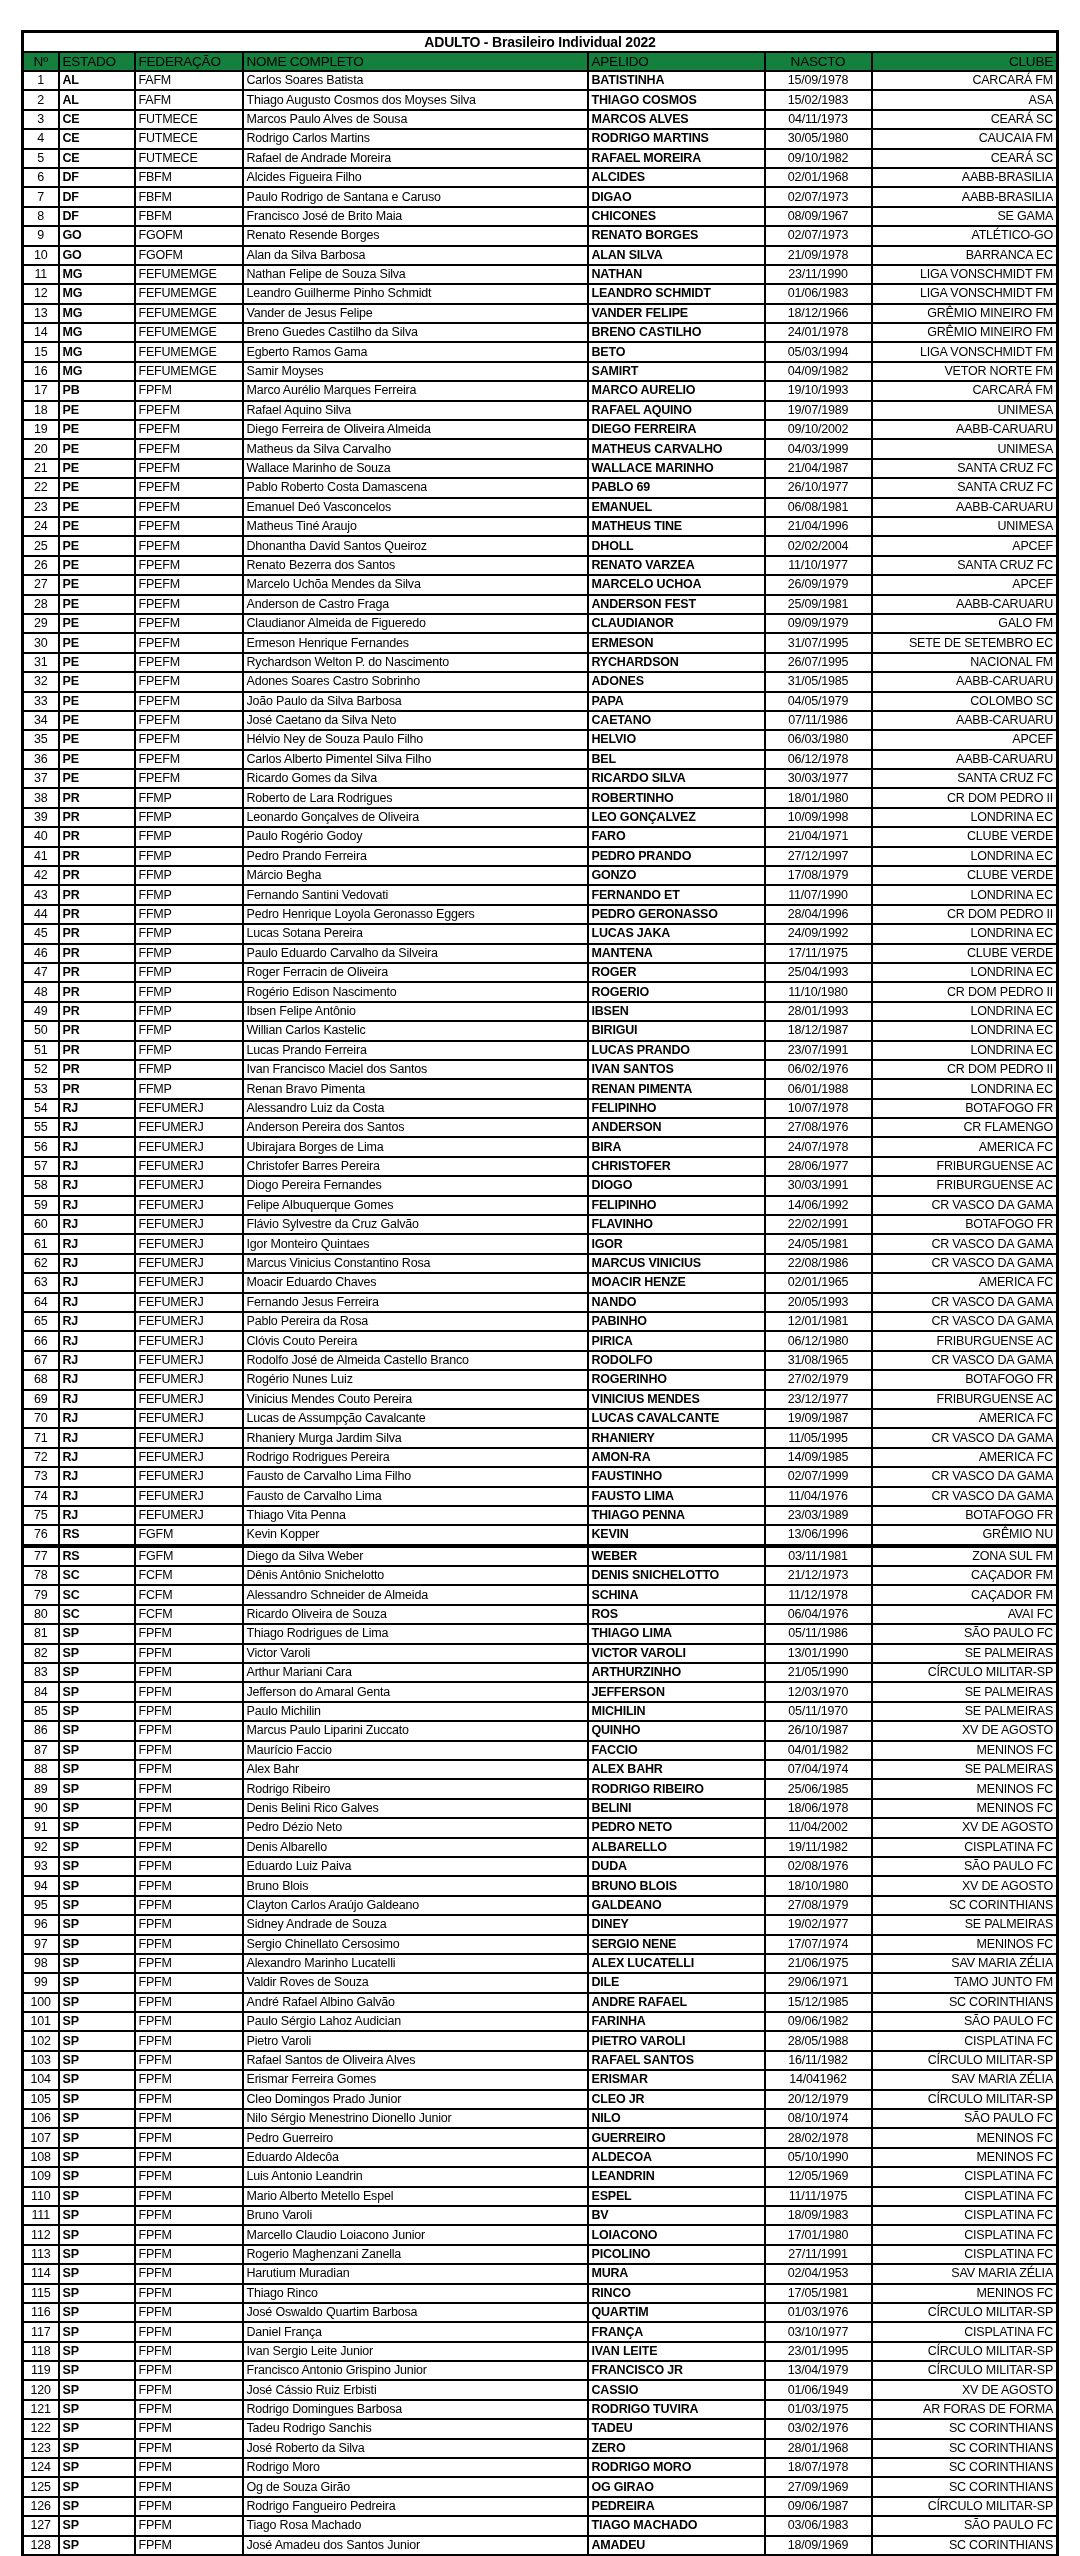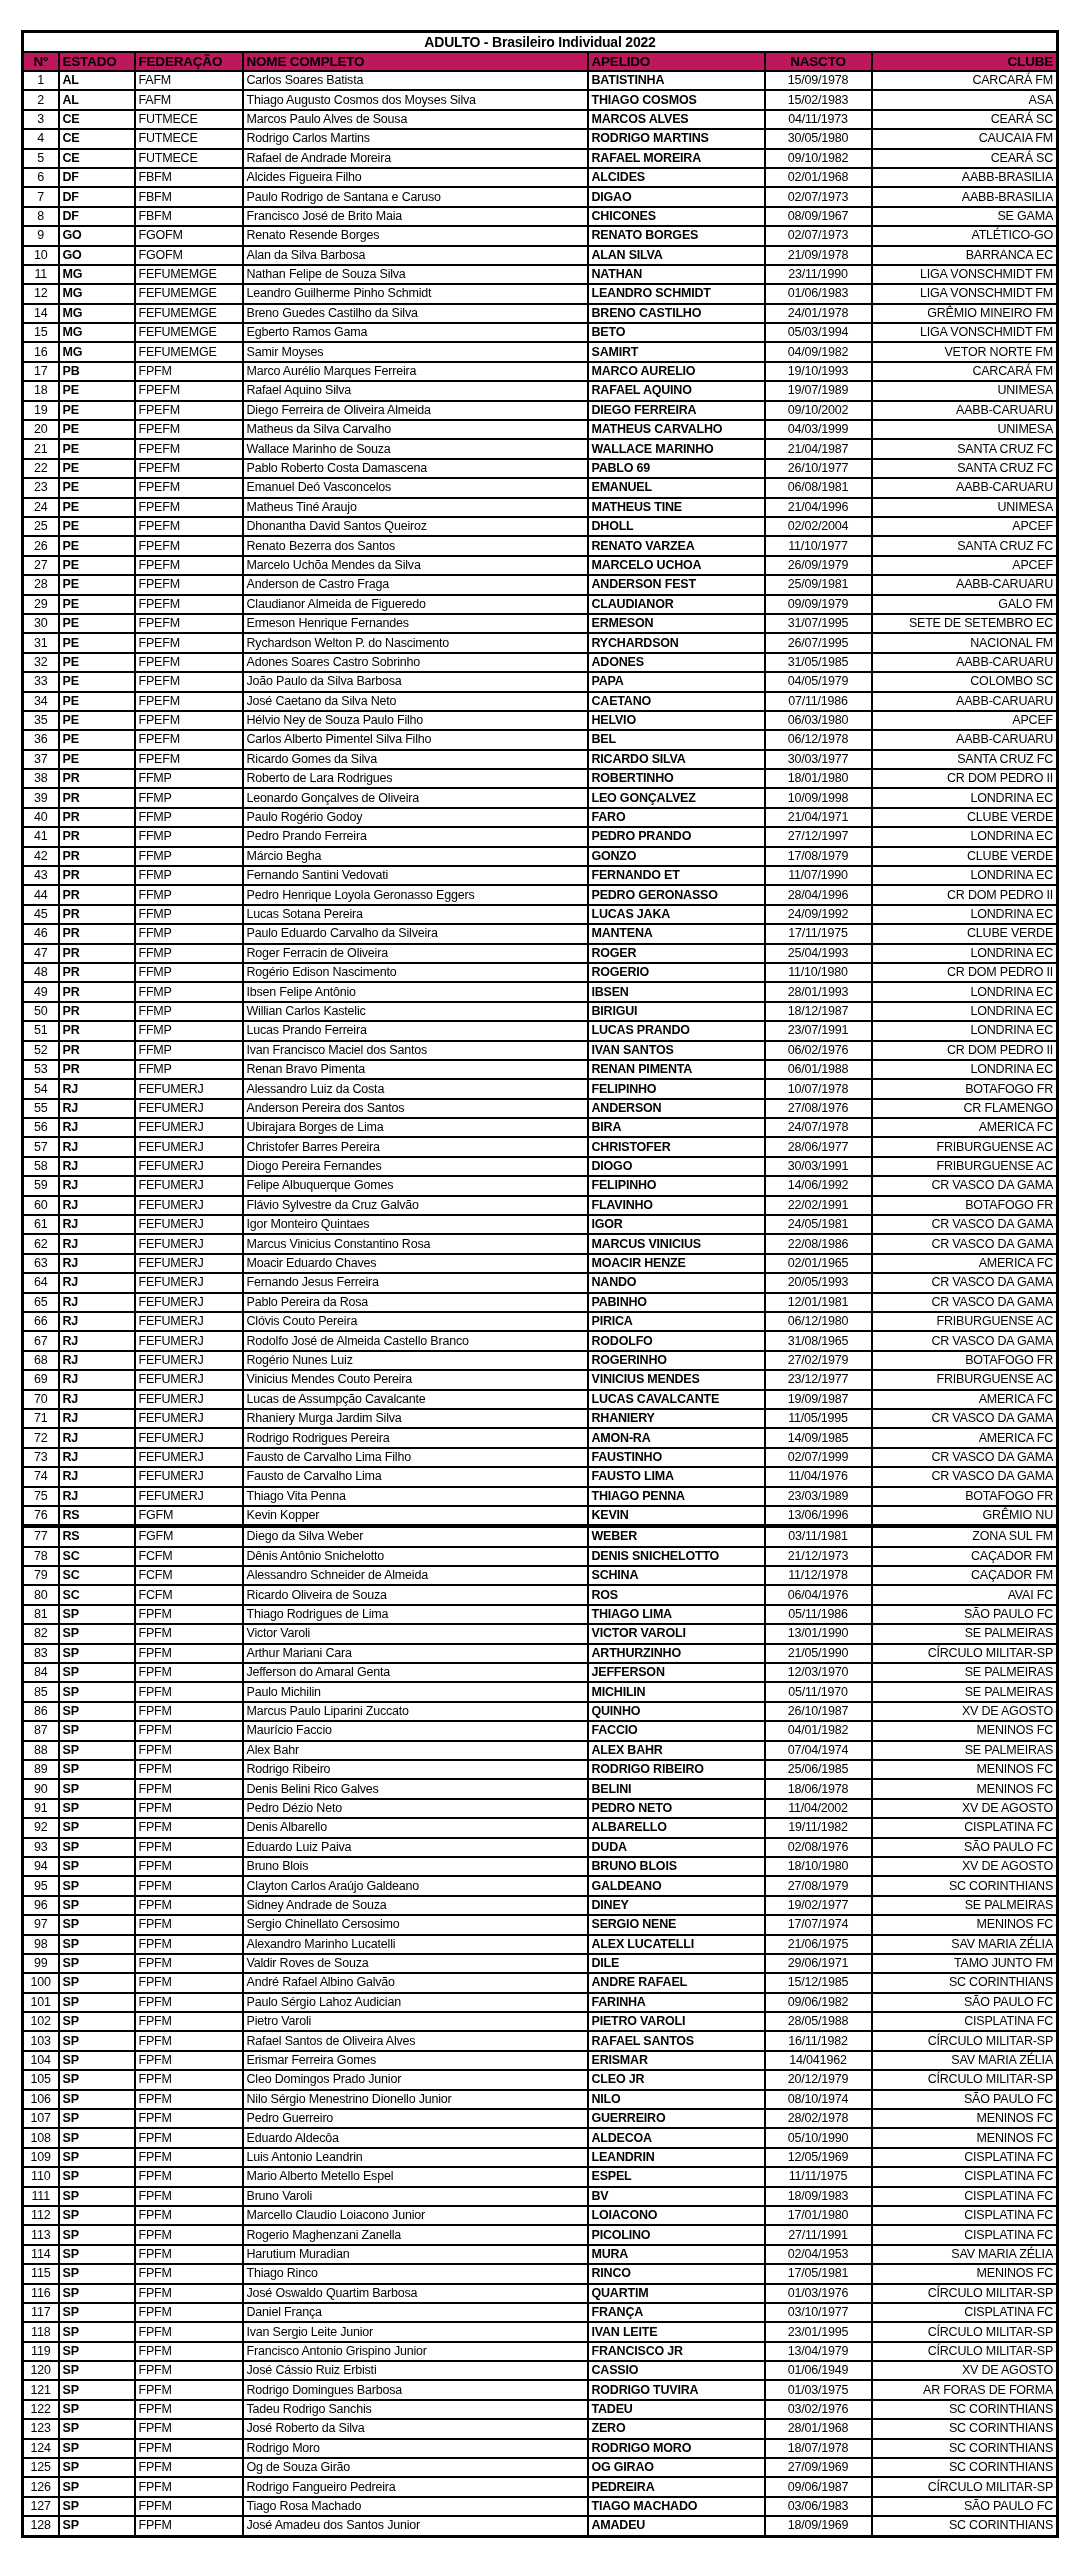--- a/index.html
+++ b/index.html
@@ -34,22 +34,22 @@
     letter-spacing: -0.2px;
   }
   tr.title-row th {
     background: #ffffff;
     text-align: center;
     font-weight: bold;
     font-size: 14px;
     height: 18px;
   }
   tr.header-row th {
-    background: #be185d;
-    font-weight: bold;
+    background: #15803d;
+    font-weight: normal;
     font-size: 13.5px;
     text-align: left;
     height: 17px;
   }
   tr.header-row th.col-num    { text-align: center; }
   tr.header-row th.col-nascto { text-align: center; margin-left: 36px; }
   tr.header-row th.col-clube  { text-align: right; }
   td.col-num    { text-align: center; }
   td.col-estado { font-weight: bold; text-align: left; }
   td.col-fed    { text-align: left; }
@@ -190,20 +190,29 @@
         <tr>
     <td class="col-num">12</td>
     <td class="col-estado">MG</td>
     <td class="col-fed">FEFUMEMGE</td>
     <td class="col-nome">Leandro Guilherme Pinho Schmidt</td>
     <td class="col-apelido">LEANDRO SCHMIDT</td>
     <td class="col-nascto">01/06/1983</td>
     <td class="col-clube">LIGA VONSCHMIDT FM</td>
   </tr>
         <tr>
+    <td class="col-num">13</td>
+    <td class="col-estado">MG</td>
+    <td class="col-fed">FEFUMEMGE</td>
+    <td class="col-nome">Vander de Jesus Felipe</td>
+    <td class="col-apelido">VANDER FELIPE</td>
+    <td class="col-nascto">18/12/1966</td>
+    <td class="col-clube">GRÊMIO MINEIRO FM</td>
+  </tr>
+        <tr>
     <td class="col-num">14</td>
     <td class="col-estado">MG</td>
     <td class="col-fed">FEFUMEMGE</td>
     <td class="col-nome">Breno Guedes Castilho da Silva</td>
     <td class="col-apelido">BRENO CASTILHO</td>
     <td class="col-nascto">24/01/1978</td>
     <td class="col-clube">GRÊMIO MINEIRO FM</td>
   </tr>
         <tr>
     <td class="col-num">15</td>

